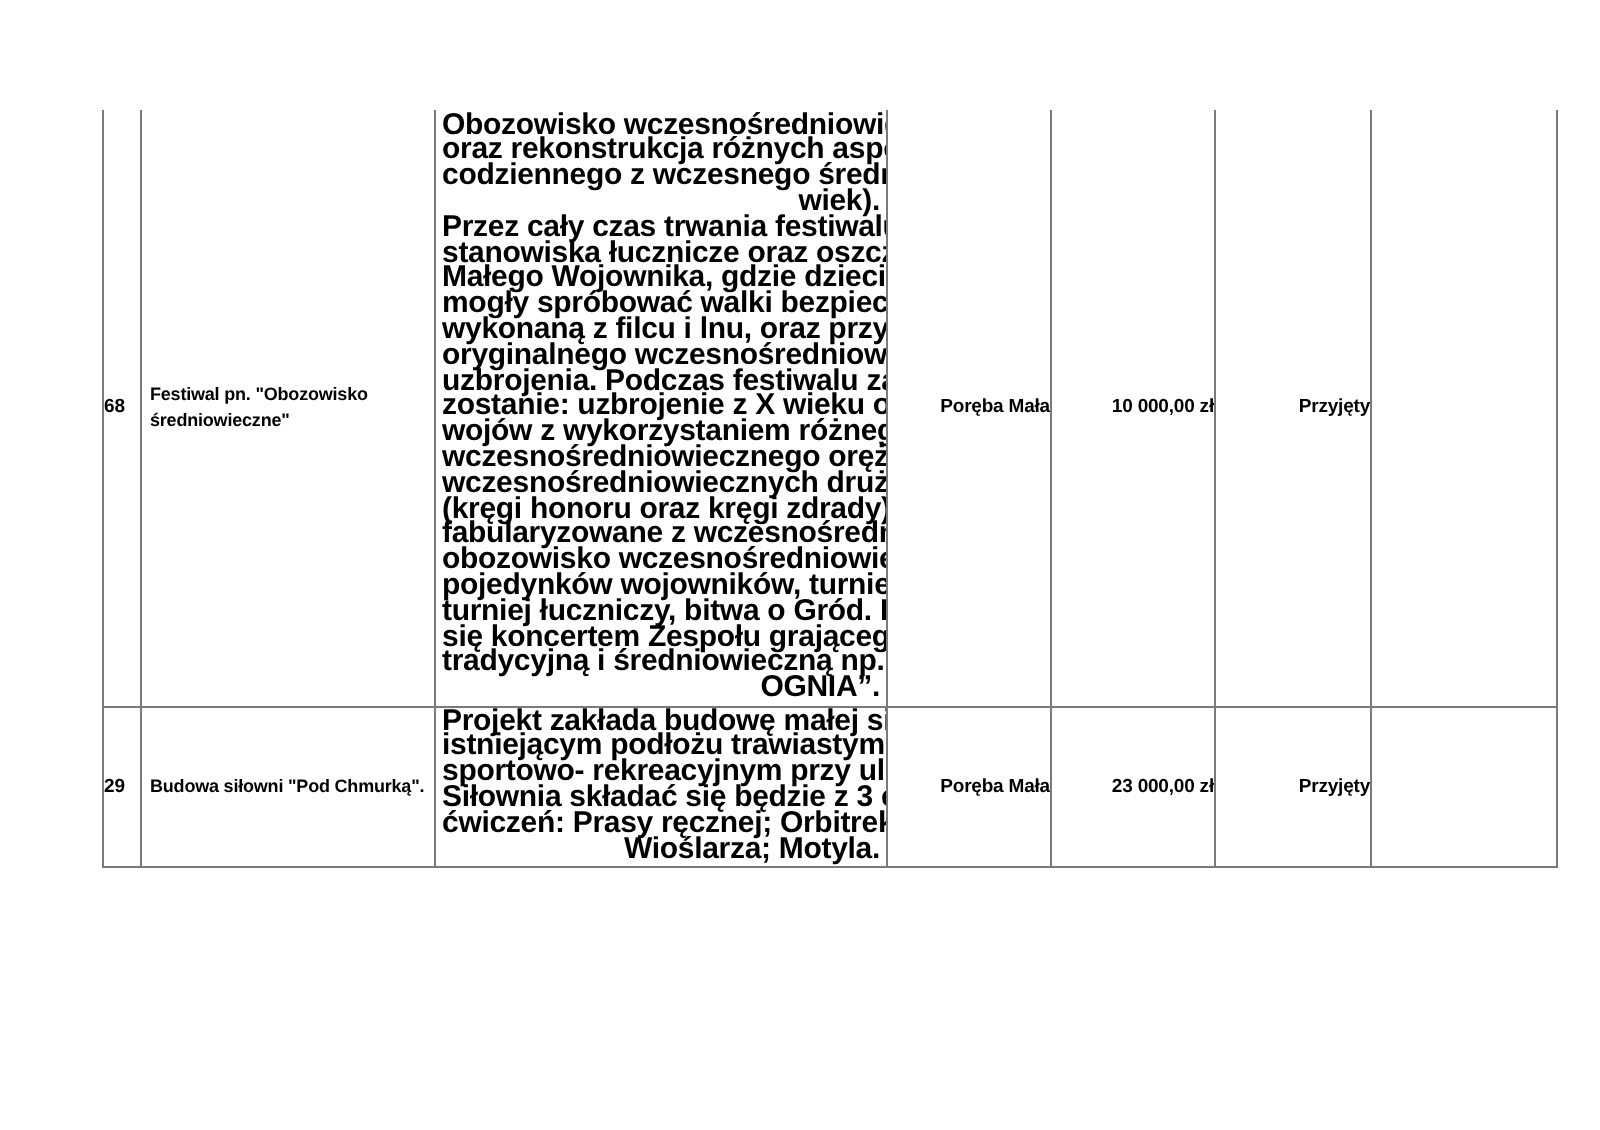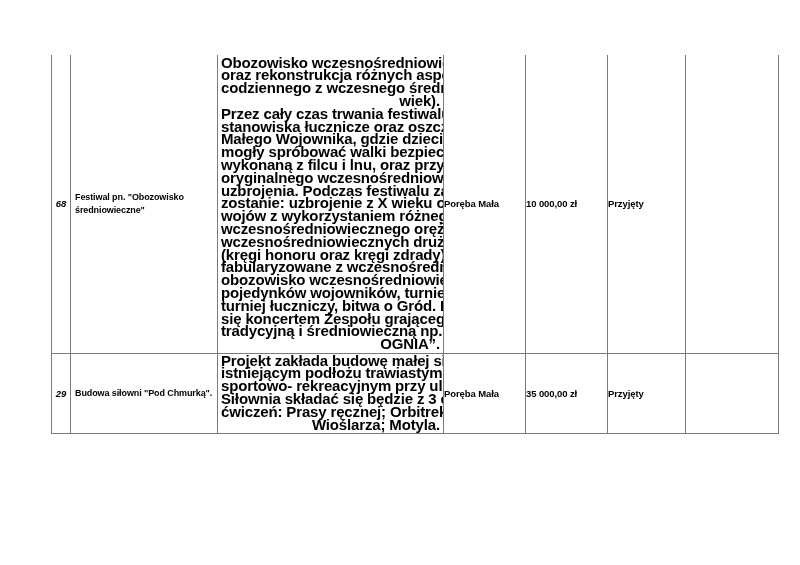--- a/index.html
+++ b/index.html
@@ -31,41 +31,39 @@
     border: 1px solid var(--border);
     vertical-align: middle;
     overflow: hidden;
     font-weight: 700;
     color: var(--text);
   }
   
   table.projects tr.first td { border-top: none; }
 
   td.c-num {
-    text-align: center;
     font-size: 9.5px;
-    font-style: italic;
   }
   td.c-name {
     padding: 2px 4px;
     font-size: 9px;
     line-height: 13px;
     letter-spacing: -0.1px;
     white-space: pre;
   }
   td.c-desc {
     padding: 0 3px;
     font-size: 15px;
     line-height: 12.8px;
     letter-spacing: -0.15px;
     white-space: pre;
     text-align: right;
   }
   td.c-mid {
-    text-align: left;
+    text-align: right;
     font-size: 9.5px;
     letter-spacing: -0.1px;
   }
 </style>
 </head>
 <body>
 
 <div class="page">
   <table class="projects">
     <colgroup>
@@ -113,19 +111,19 @@
       <tr style="height:80px">
         <td class="c-num">29</td>
         <td class="c-name">Budowa siłowni "Pod Chmurką".</td>
         <td class="c-desc">Projekt zakłada budowę małej siłowni polowej na
 istniejącym podłożu trawiastym na placu
 sportowo- rekreacyjnym przy ulicy Mała Poręba.
 Siłownia składać się będzie z 3 elementów do
 ćwiczeń: Prasy ręcznej; Orbitreka; Biegacza;
 Wioślarza; Motyla.</td>
         <td class="c-mid">Poręba Mała</td>
-        <td class="c-mid">35 000,00 zł</td>
+        <td class="c-mid">23 000,00 zł</td>
         <td class="c-mid">Przyjęty</td>
         <td class="c-mid"></td>
       </tr>
     </tbody>
   </table>
 </div>
 
 </body></html>

